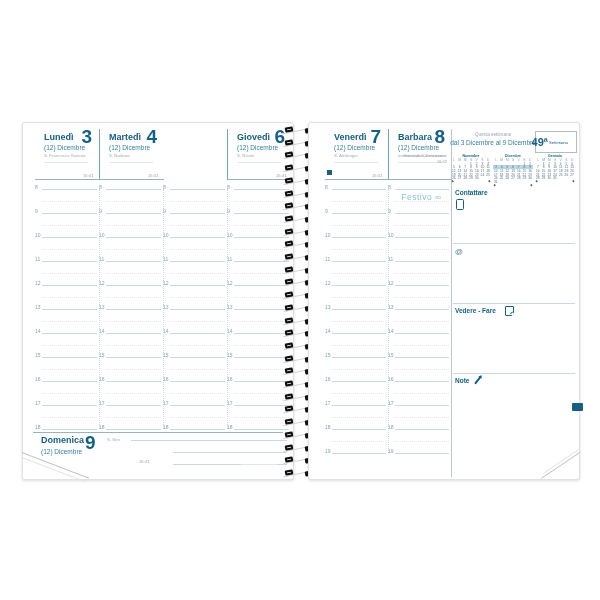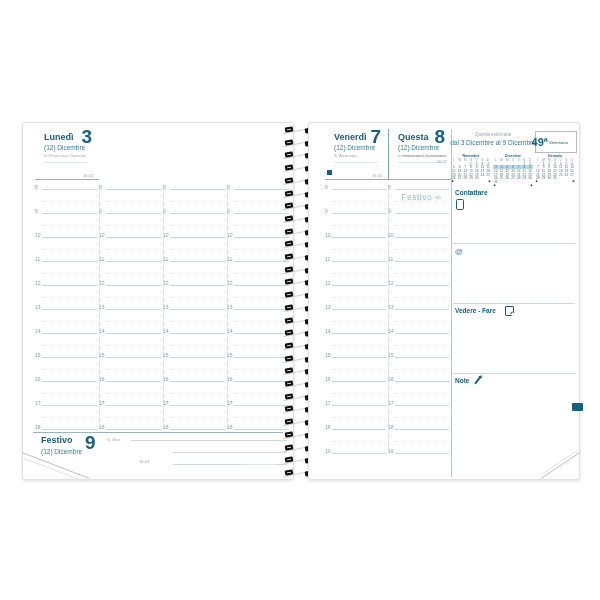--- a/index.html
+++ b/index.html
@@ -94,37 +94,53 @@
     transform:rotate(-11deg);}
 </style>
 </head>
 <body>
 
 <div class="stage">
 
   <div class="page page-left" id="pageL">
 
     <div class="sun-topline"></div>
-    <div class="sun-name">Festivo</div>
+    <div class="sun-name">Domenica</div>
     <div class="sun-num">9</div>
     <div class="sun-month">(12) Dicembre</div>
     <div class="sun-saint">S. Siro</div>
     <div class="sun-line" style="left:108px;top:317px;width:156px"></div>
     <div class="sun-line" style="left:150px;top:329px;width:114px"></div>
     <div class="sun-line" style="left:150px;top:341px;width:114px"></div>
     <div class="sun-time2">16:41</div>
     <div class="print-line"></div>
 
     <div class="cut" style="left:-1px;top:329px;width:72px;transform:rotate(21deg)"></div>
     <div class="cut2" style="left:-1px;top:334px;width:68px;transform:rotate(21deg)"></div>
   <div class="day-col" style="left: 12px; width: 64px;">
         <div class="day-name">Lunedì</div>
         <div class="day-num">3</div>
         <div class="day-month">(12) Dicembre</div>
         <div class="day-saint">S. Francesco Saverio</div>
+        <div class="saint-line"></div>
+        <div class="sun-time">16:41</div>
+      </div>
+      <div class="day-col sep" style="left: 76px; width: 64px;">
+        <div class="day-name">Martedì</div>
+        <div class="day-num">4</div>
+        <div class="day-month">(12) Dicembre</div>
+        <div class="day-saint">S. Barbara</div>
+        <div class="saint-line"></div>
+        <div class="sun-time">16:41</div>
+      </div>
+      <div class="day-col sep" style="left: 204px; width: 64px;">
+        <div class="day-name">Giovedì</div>
+        <div class="day-num">6</div>
+        <div class="day-month">(12) Dicembre</div>
+        <div class="day-saint">S. Nicola</div>
         <div class="saint-line"></div>
         <div class="sun-time">16:41</div>
       </div>
       <div class="hnum" style="left: 12px; top: 62px;">8</div>
       <div class="hline" style="left: 19px; top: 66px; width: 55px;"></div>
       <div class="hhalf" style="left: 19px; top: 78px; width: 55px;"></div>
       <div class="hnum" style="left: 12px; top: 86px;">9</div>
       <div class="hline" style="left: 19px; top: 90px; width: 55px;"></div>
       <div class="hhalf" style="left: 19px; top: 102px; width: 55px;"></div>
       <div class="hnum" style="left: 12px; top: 110px;">10</div>
@@ -371,21 +387,21 @@
   <div class="day-col" style="left: 16px; width: 63px; text-align: right;">
         <div class="day-name">Venerdì</div>
         <div class="day-num">7</div>
         <div class="day-month">(12) Dicembre</div>
         <div class="day-saint">S. Ambrogio</div>
         <div class="saint-line"></div>
         <div class="sun-time">16:41</div>
         <div class="fest-square"></div>
       </div>
       <div class="day-col sep" style="left: 79px; width: 63px;">
-        <div class="day-name">Questa</div>
+        <div class="day-name">Barbara</div>
         <div class="day-num">8</div>
         <div class="day-month">(12) Dicembre</div>
         <div class="day-saint">Immacolata Concezione</div>
         <div class="saint-line"></div>
         <div class="sun-time"></div>
         <div class="hdr-note">
           <div>Immacolata Concezione</div>
           <div>16:42</div>
         </div>
       </div>

